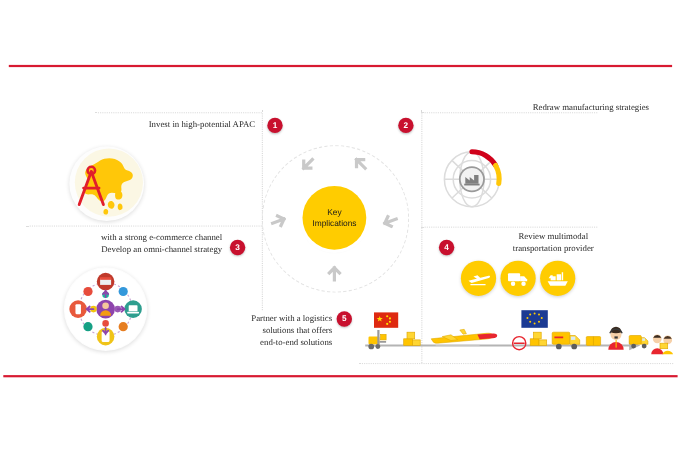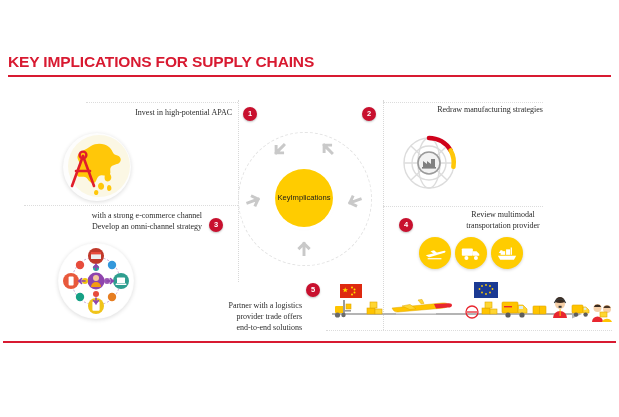--- a/index.html
+++ b/index.html
@@ -75,20 +75,21 @@
     border-radius: 50%;
   }
   #hub-circle {
     position: absolute;
     left: 37px; top: 37px;
     width: 58px; height: 58px;
     border-radius: 50%;
     background: #FFCC00;
     box-shadow: 0 0 0 3px #ffffff, 0 1px 3px rgba(0,0,0,.18);
     display: flex;
+    flex-direction: column;
     align-items: center;
     justify-content: center;
   }
   #hub-circle span {
     display: block;
     font-size: 7.6px;
     color: #1a1a1a;
     line-height: 10px;
     text-align: center;
     white-space: nowrap;
@@ -149,21 +150,20 @@
     top: 276px;
     width: 286px;
     height: 56px;
   }
   #chain svg { display: block; }
 </style>
 </head>
 <body>
 
 <div id="title-block">
-  <div id="page-title">KEY IMPLICATIONS FOR SUPPLY CHAINS</div>
   <div id="title-rule"></div>
 </div>
 
 <div class="guide-v" style="left:238px; top:100px; height:182px;"></div>
 <div class="guide-v" style="left:383px; top:100px; height:230px;"></div>
 <div class="guide-h" style="left:86px; top:102px; width:152px;"></div>
 <div class="guide-h" style="left:383px; top:102px; width:160px;"></div>
 <div class="guide-h" style="left:24px; top:205px; width:214px;"></div>
 <div class="guide-h" style="left:383px; top:206px; width:160px;"></div>
 <div class="guide-h" style="left:326px; top:330px; width:286px;"></div>
@@ -221,21 +221,21 @@
     <g stroke="#E11E2B" stroke-width="2.6" stroke-linecap="round" fill="none">
       <path d="M20 23 L9 53"></path>
       <path d="M20 23 L31 53"></path>
       <path d="M13 38 H27"></path>
     </g>
     <circle cx="20" cy="22" r="3.4" fill="none" stroke="#E11E2B" stroke-width="2.4"></circle>
   </svg>
 </div>
 
 <div class="badge" style="left:362px; top:107px;">2</div>
-<div class="item-text" style="left:390px; top:104px; width:200px; text-align:center;">
+<div class="item-text" style="left:390px; top:92px; width:200px; text-align:right;">
   <div>Redraw manufacturing strategies</div>
 </div>
 
 <div style="position:absolute; left:398px; top:131px; width:62px; height:62px;">
   <svg width="62" height="62" viewBox="0 0 62 62">
     <g stroke="#dcdcdc" stroke-width="1.4" fill="none">
       <circle cx="31" cy="32" r="25"></circle>
       <circle cx="31" cy="32" r="17"></circle>
       <ellipse cx="31" cy="32" rx="11" ry="25"></ellipse>
       <path d="M6 32 H56"></path>
@@ -322,23 +322,23 @@
 <div class="mini-disc" style="left:491px; top:237px; width:32px; height:32px;">
   <svg width="22" height="22" viewBox="0 0 24 24" fill="#ffffff">
     <path d="M2 15 h20 l-2.4 4.4 H4.6 L2 15z"></path>
     <rect x="5" y="10" width="5" height="4"></rect>
     <rect x="11" y="8" width="4.4" height="6"></rect>
     <path d="M16 6 h1.4 v8 H16z"></path>
     <path d="M3 12 l2-3 h2 v3z"></path>
   </svg>
 </div>
 
-<div class="item-text" style="left:180px; top:300px; width:122px; text-align:right;">
+<div class="item-text" style="left:180px; top:284px; width:122px; text-align:right;">
   <div>Partner with a logistics</div>
-  <div>provider trade offers</div>
+  <div>solutions that offers</div>
   <div>end-to-end solutions</div>
 </div>
 <div class="badge" style="left:306px; top:283px;">5</div>
 
 <div id="chain">
   <svg width="286" height="56" viewBox="0 0 286 56">
 
     <path d="M6 38 H248" stroke="#b4b4b4" stroke-width="1.8" fill="none"></path>
     <path d="M246 33.6 L256 38 L246 42.4z" fill="#b4b4b4"></path>
 

